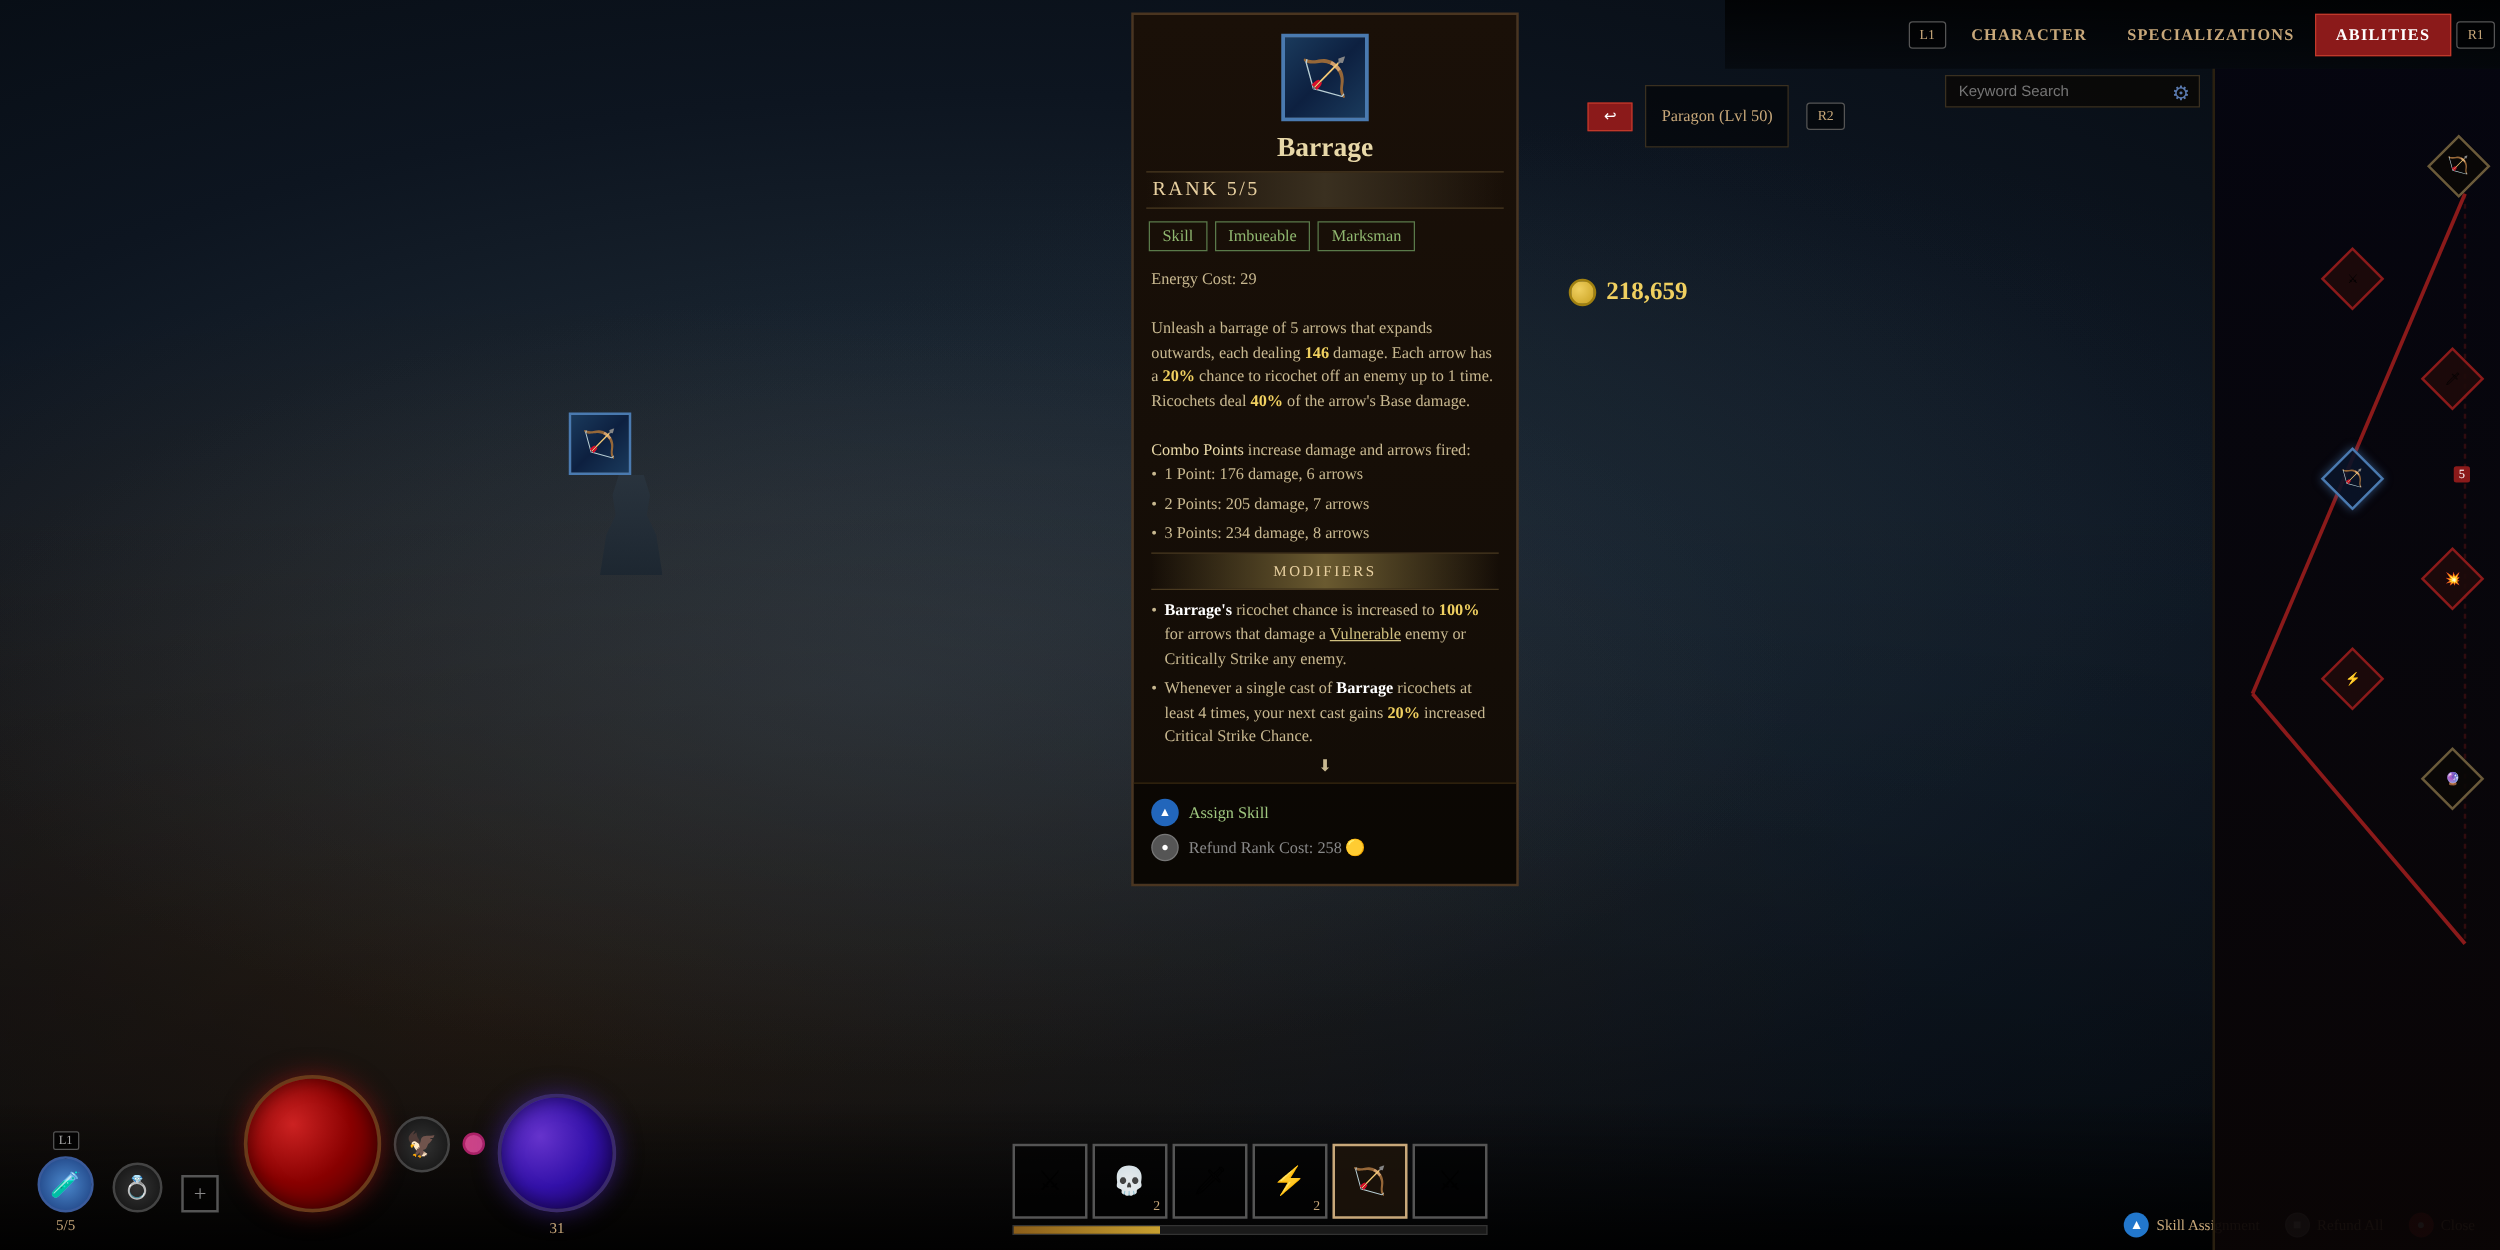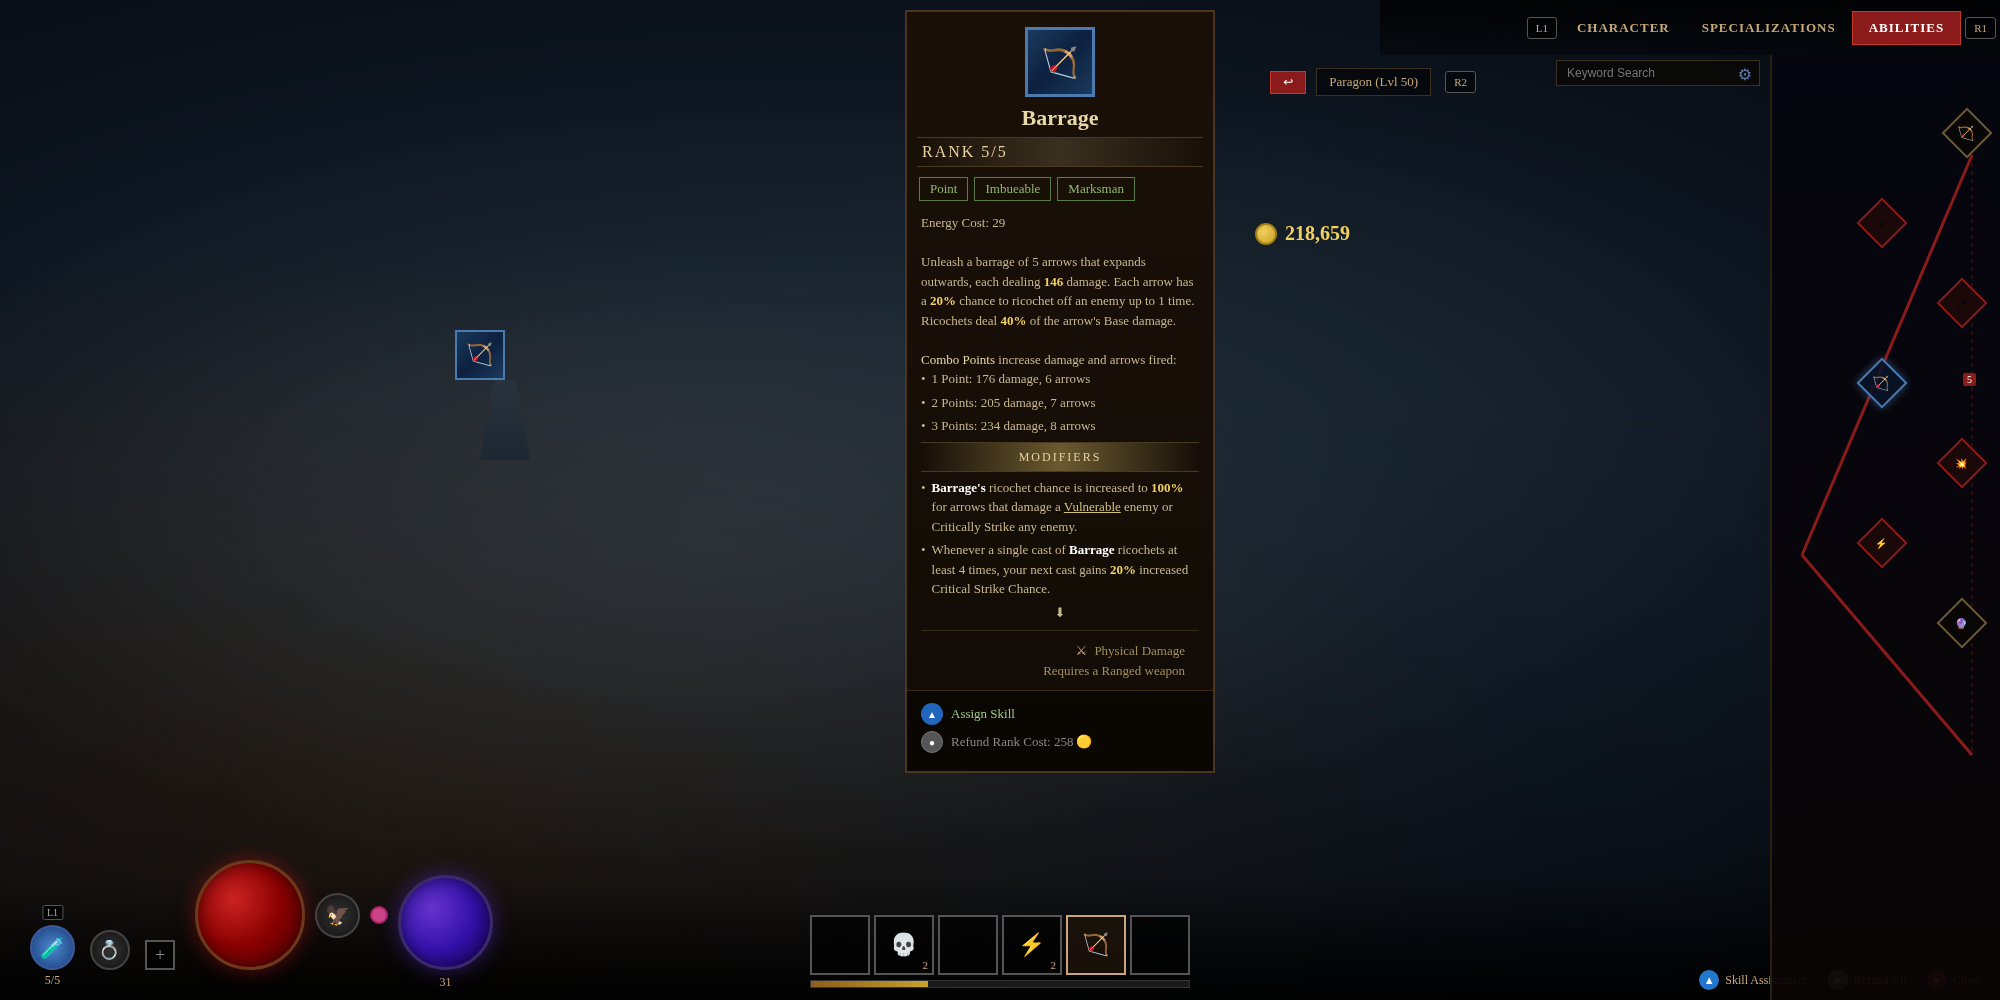--- a/index.html
+++ b/index.html
@@ -425,21 +425,21 @@
       background: linear-gradient(to bottom, rgba(5,5,15,0.95), rgba(10,5,5,0.95));
       border-left: 2px solid #2a2010;
       z-index: 150;
       overflow: hidden;
     }
 
     .paragon-label {
       color: #c8a87a;
       font-size: 13px;
       background: rgba(0,0,0,0.5);
-      padding: 5px 12px;
+      padding: 16px 12px;
       border: 1px solid #3a3020;
     }
 
     
     #keyword-search {
       position: absolute;
       top: 60px;
       right: 240px;
       width: 204px;
       z-index: 160;
@@ -562,21 +562,21 @@
 
   <div id="tooltip-icon-area">
     <div class="skill-icon-large">🏹</div>
   </div>
 
   <div id="tooltip-title">Barrage</div>
 
   <div id="tooltip-rank">RANK 5/5</div>
 
   <div id="tooltip-tags">
-    <div class="tag">Point</div>
+    <div class="tag">Skill</div>
     <div class="tag">Imbueable</div>
     <div class="tag">Marksman</div>
   </div>
 
   <div id="tooltip-body">
     <div>Energy Cost: 29</div>
     <br>
     <div>
       Unleash a barrage of 5 arrows that expands outwards, each dealing
       <span class="highlight-yellow">146</span>
@@ -628,27 +628,20 @@
         ricochets at least 4 times, your next cast gains
         <span class="highlight-yellow">20%</span>
         increased Critical Strike Chance.
       </span>
     </div>
 
     
     <div style="text-align:center;color:#c8b890;margin:4px 0;">⬇</div>
 
     
-    <div id="tooltip-footer">
-      <div>
-        <span style="color:#c8a87a;margin-right:4px;">⚔</span>
-        <span>Physical Damage</span>
-      </div>
-      <div>Requires a Ranged weapon</div>
-    </div>
   </div>
 
   <div id="tooltip-bottom-actions">
     <div class="action-row">
       <div class="action-row-btn btn-triangle">▲</div>
       <span class="action-assign">Assign Skill</span>
     </div>
     <div class="action-row">
       <div class="action-row-btn btn-circle">●</div>
       <span class="action-refund">

